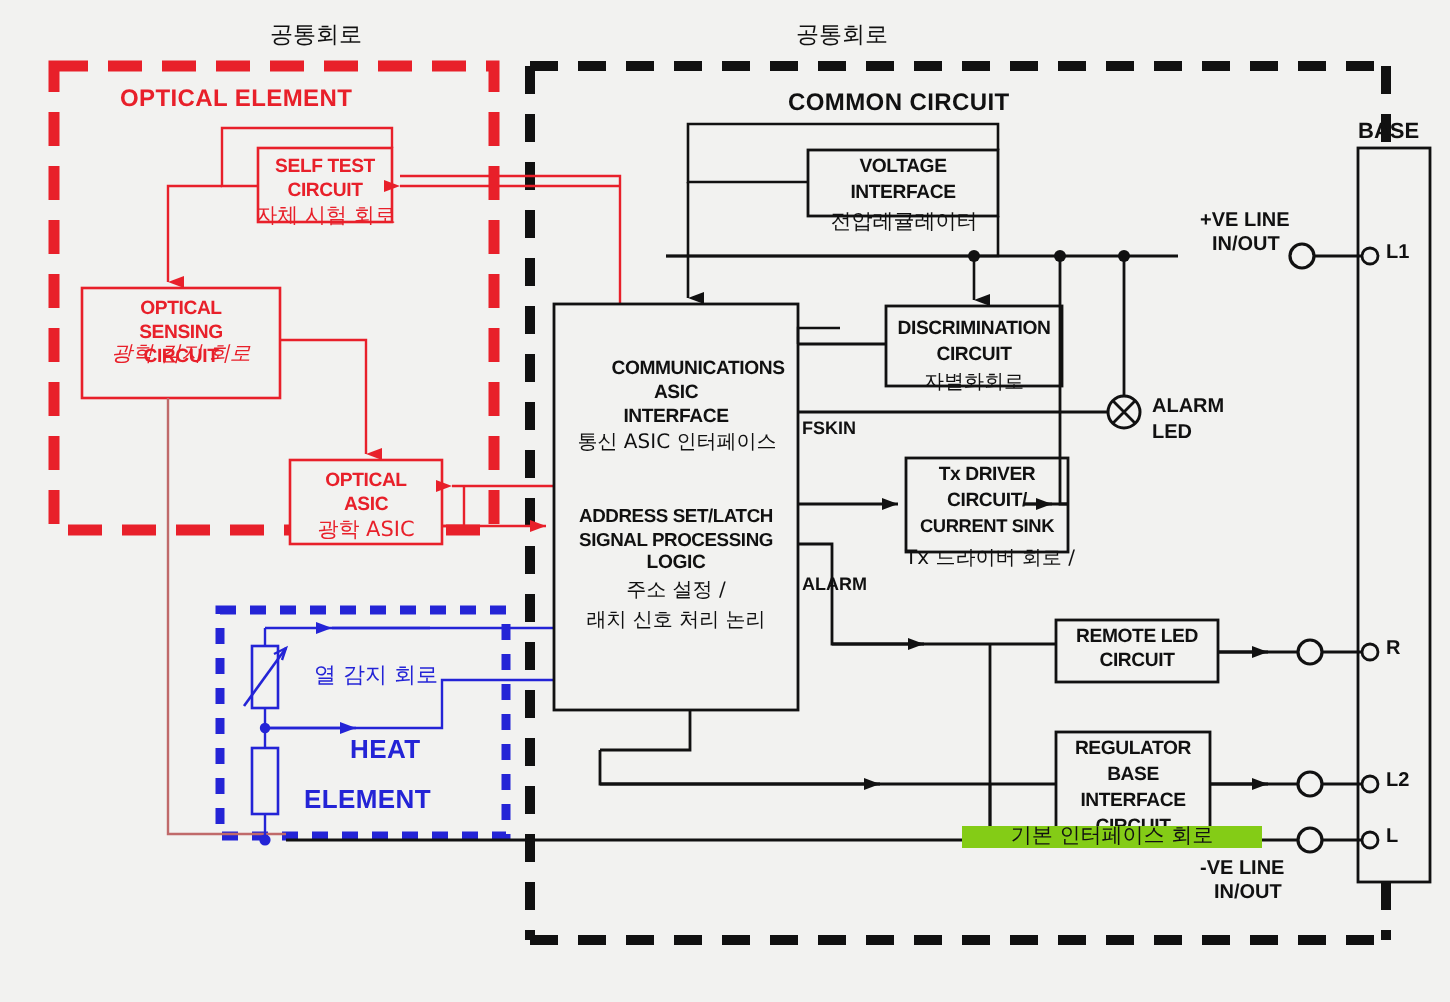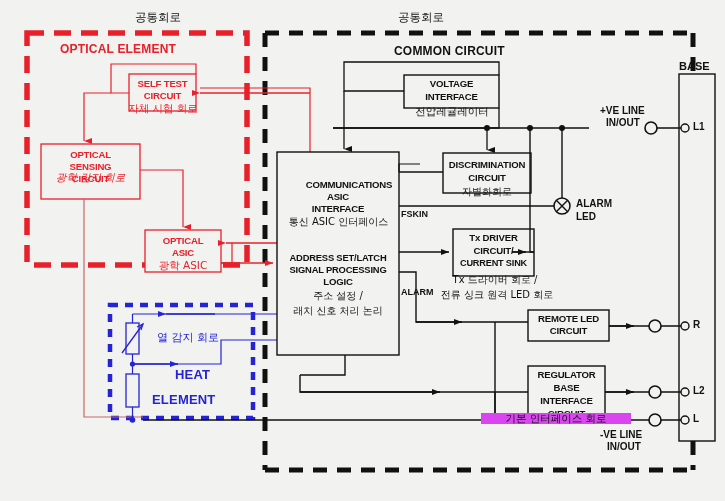--- a/index.html
+++ b/index.html
@@ -267,30 +267,29 @@
   <div class="lbl ko black" style="left:273px; top:306px; width:130px; font-size:10px;">래치 신호 처리 논리</div>
 
   <div class="lbl en black" style="left:443px; top:160px; width:88px;">DISCRIMINATION</div>
   <div class="lbl en black" style="left:443px; top:173px; width:88px;">CIRCUIT</div>
   <div class="lbl ko black" style="left:443px; top:187px; width:88px; font-size:10px;">자별화회로</div>
 
   <div class="lbl en black" style="left:453px; top:233px; width:81px;">Tx DRIVER</div>
   <div class="lbl en black" style="left:453px; top:246px; width:81px;">CIRCUIT/</div>
   <div class="lbl en black" style="left:451px; top:259px; width:85px; font-size:9.2px;">CURRENT SINK</div>
   <div class="lbl ko black" style="left:425px; top:275px; width:140px; font-size:10px;">Tx 드라이버 회로 /</div>
-  <div class="lbl ko black" style="left:412px; top:290px; width:170px; font-size:10px;">전류 싱크  원격 LED 회로</div>
 
   <div class="lbl en black" style="left:528px; top:314px; width:81px;">REMOTE LED</div>
   <div class="lbl en black" style="left:528px; top:326px; width:81px;">CIRCUIT</div>
 
   <div class="lbl en black" style="left:528px; top:370px; width:77px;">REGULATOR</div>
   <div class="lbl en black" style="left:528px; top:383px; width:77px;">BASE</div>
   <div class="lbl en black" style="left:528px; top:396px; width:77px;">INTERFACE</div>
   <div class="lbl en black" style="left:528px; top:409px; width:77px;">CIRCUIT</div>
-  <div class="lbl ko black" style="left:481px; top:413px; width:150px; font-size:10.5px; background:#d946ef;">기본 인터페이스 회로</div>
+  <div class="lbl ko black" style="left:481px; top:413px; width:150px; font-size:10.5px; background:#84cc16;">기본 인터페이스 회로</div>
 
   <div class="small-sig" style="left:401px; top:165px;">FSKIN</div>
   <div class="small-sig" style="left:401px; top:243px;">ALARM</div>
 
   <div class="pin-lbl" style="left:576px; top:198px;">ALARM</div>
   <div class="pin-lbl" style="left:576px; top:211px;">LED</div>
 
   <div class="pin-lbl" style="left:600px; top:105px;">+VE LINE</div>
   <div class="pin-lbl" style="left:606px; top:117px;">IN/OUT</div>
   <div class="pin-lbl" style="left:600px; top:429px;">-VE LINE</div>

